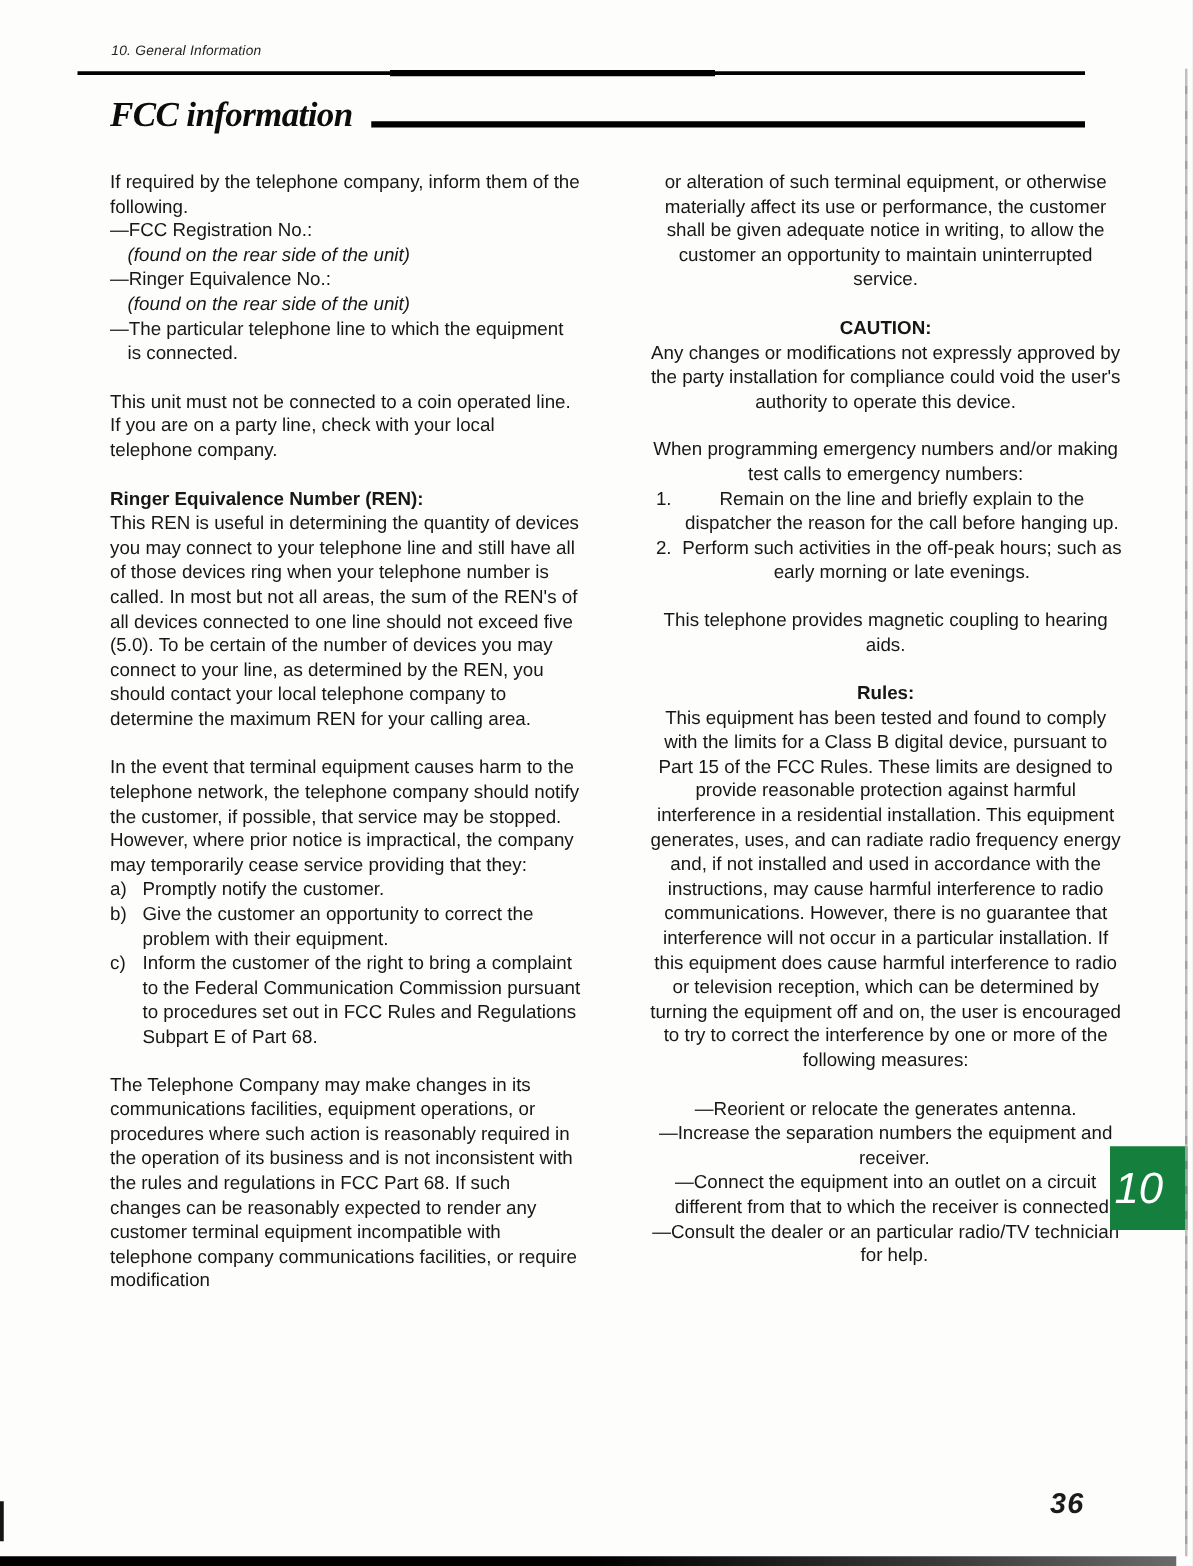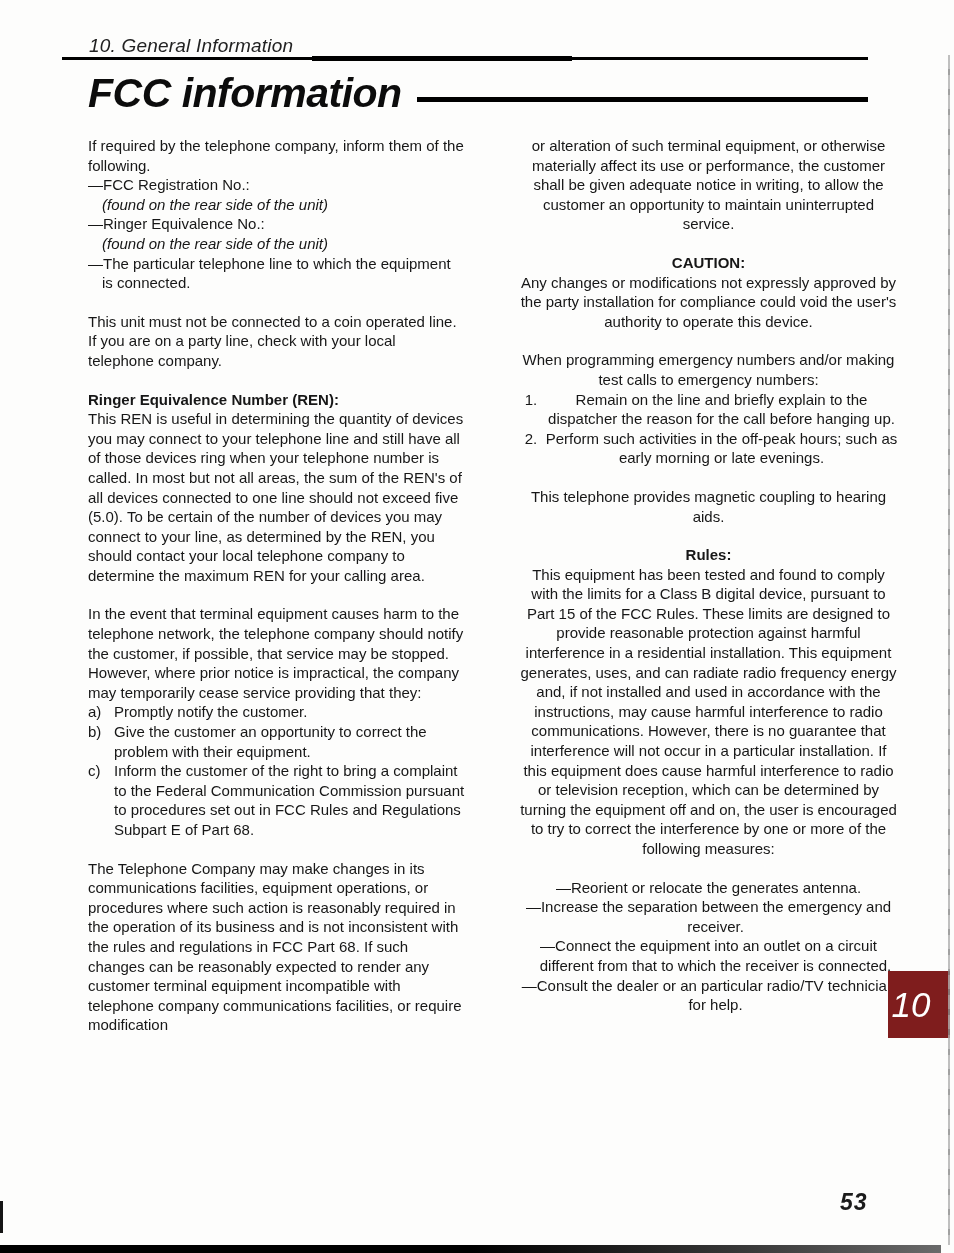--- a/index.html
+++ b/index.html
@@ -8,38 +8,38 @@
     width:954px;height:1253px;
     background:#fdfdfc;
     font-family:"Liberation Sans","DejaVu Sans",sans-serif;
     color:#171717;
     overflow:hidden;
     margin:0 auto;
   }
   
   .running-header{
     position:absolute;left:89px;top:35px;
-    font-size:19px;font-style:italic;color:#222;
+    font-size:11px;font-style:italic;color:#222;
     letter-spacing:.2px;
   }
   .header-rule{
     position:absolute;left:62px;top:57px;width:806px;height:3px;
     background:#000;
   }
   .header-rule::after{
     content:"";position:absolute;left:250px;top:-1px;width:260px;height:5px;background:#000;
   }
   
   .title-row{
     position:absolute;left:88px;top:76px;width:780px;
     display:flex;align-items:flex-start;
   }
   .page-title{
-    font-size:41px;line-height:34px;font-weight:bold;font-style:italic;
-    letter-spacing:-0.5px;white-space:nowrap;color:#0c0c0c;
+    font-size:28px;line-height:34px;font-weight:bold;font-style:italic;
+    letter-spacing:-0.5px;white-space:nowrap;color:#0c0c0c;font-family:Liberation Serif, serif;
   }
   .title-rule{
     flex:1;height:5px;background:#000;margin-left:15px;margin-top:21px;
   }
   
   .col{
     position:absolute;top:124px;
     font-size:15px;line-height:19.6px;
   }
   .col-left{left:88px;width:377px;}
@@ -47,22 +47,22 @@
   .block{margin:12px 0 19px 0;}
   .para{margin:0;}
   .head{font-weight:bold;margin:0;}
   .hang{padding-left:14px;text-indent:-14px;margin:0;}
   .sub{padding-left:14px;margin:0;font-style:italic;}
   .li{display:flex;margin:0;}
   .li-label{flex:none;width:26px;}
   .li-text{flex:1;}
   
   .chapter-tab{
-    position:absolute;left:888px;top:971px;width:62px;height:67px;
-    background:#7f1d1d;color:#fff;
+    position:absolute;left:888px;top:917px;width:62px;height:67px;
+    background:#15803d;color:#fff;
     display:flex;align-items:center;justify-content:center;
     font-style:italic;font-size:35px;padding-right:16px;box-sizing:border-box;
   }
   
   .page-number{
     position:absolute;left:840px;top:1189px;
     font-size:23px;font-style:italic;font-weight:bold;color:#1b1b1b;
     letter-spacing:1px;
   }
   
@@ -158,25 +158,25 @@
       <p class="para">This telephone provides magnetic coupling to hearing aids.</p>
     </div>
 
     <div class="block">
       <p class="head">Rules:</p>
       <p class="para">This equipment has been tested and found to comply with the limits for a Class B digital device, pursuant to Part 15 of the FCC Rules. These limits are designed to provide reasonable protection against harmful interference in a residential installation. This equipment generates, uses, and can radiate radio frequency energy and, if not installed and used in accordance with the instructions, may cause harmful interference to radio communications. However, there is no guarantee that interference will not occur in a particular installation. If this equipment does cause harmful interference to radio or television reception, which can be determined by turning the equipment off and on, the user is encouraged to try to correct the interference by one or more of the following measures:</p>
     </div>
 
     <div class="block">
       <p class="hang">—Reorient or relocate the generates antenna.</p>
-      <p class="hang">—Increase the separation between the emergency and receiver.</p>
+      <p class="hang">—Increase the separation numbers the equipment and receiver.</p>
       <p class="hang">—Connect the equipment into an outlet on a circuit different from that to which the receiver is connected.</p>
       <p class="hang">—Consult the dealer or an particular radio/TV technician for help.</p>
     </div>
   </div>
 
   <div class="chapter-tab">10</div>
-  <div class="page-number">53</div>
+  <div class="page-number">36</div>
 
   <div class="bottom-bar"></div>
   <div class="scan-line-right"></div>
   <div class="scan-mark-left"></div>
 </div>
 
 </body></html>

